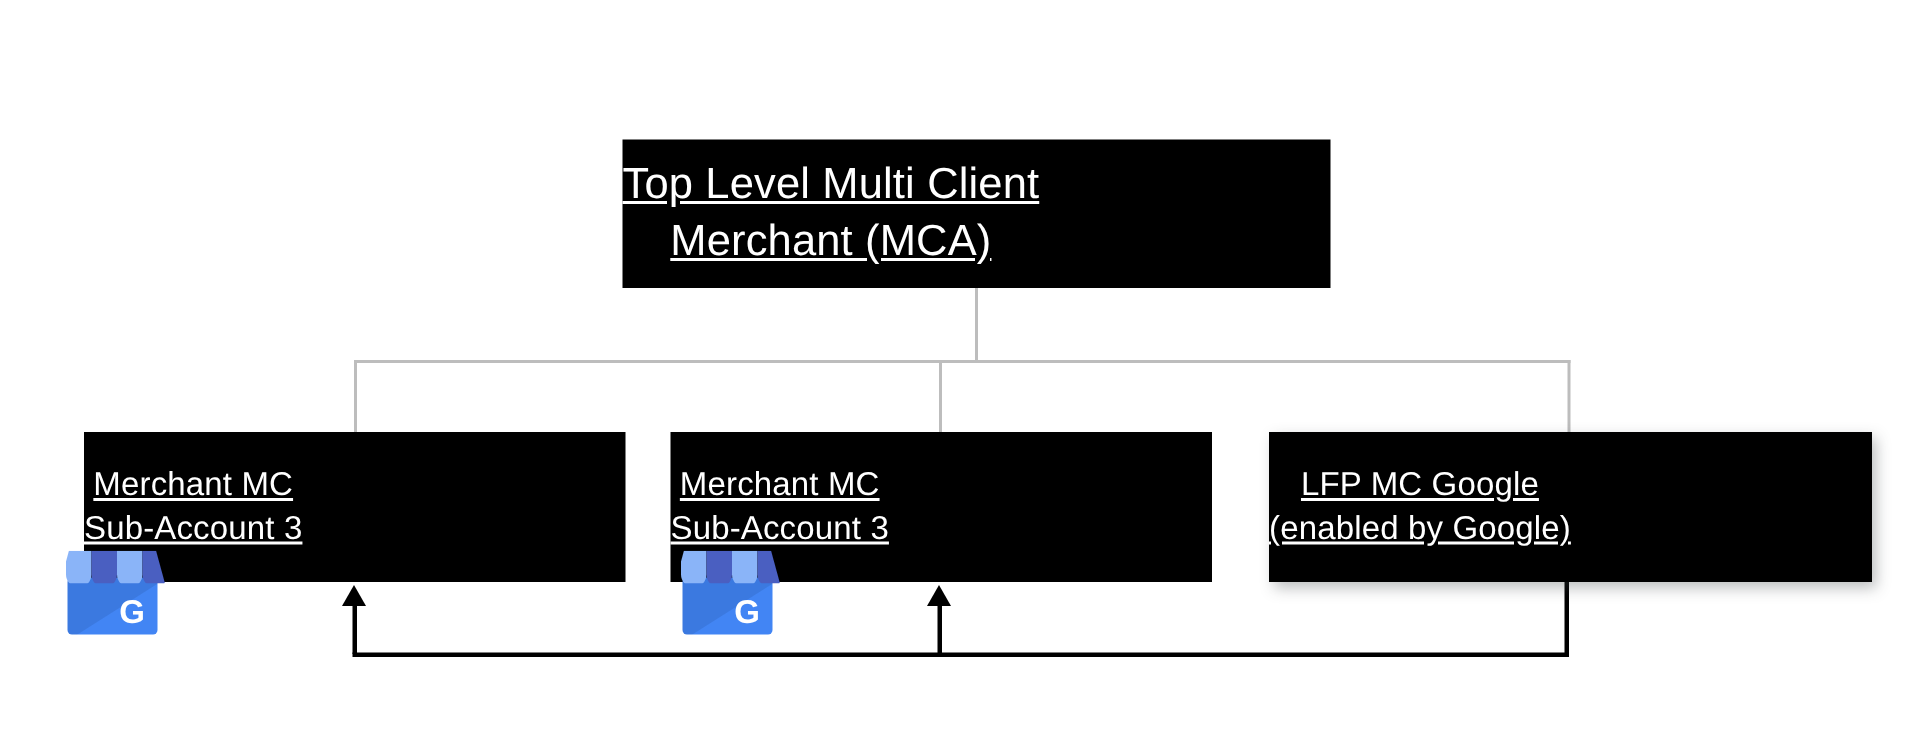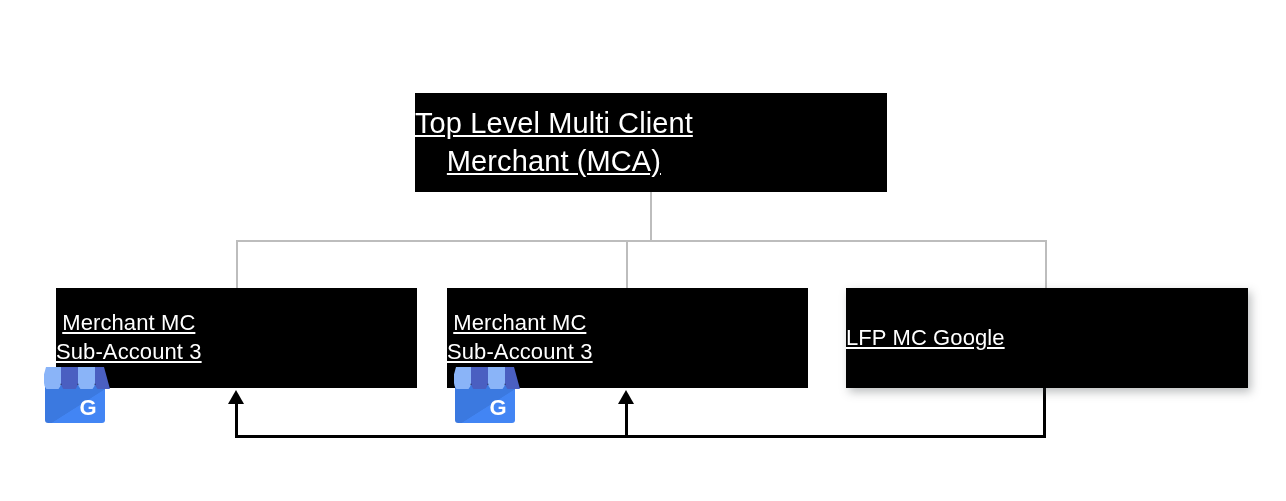--- a/index.html
+++ b/index.html
@@ -126,20 +126,21 @@
   <div class="node" id="node-sub2">
     <div>
       <span class="node-line">Merchant MC</span>
       <span class="node-line">Sub-Account 3</span>
     </div>
   </div>
 
   <div class="node" id="node-lfp">
     <div>
       <span class="node-line">LFP MC Google</span>
+      <span class="node-line">(enabled by Google)</span>
     </div>
   </div>
 
   <div class="gmb-icon" style="left:40px; top:367px;">
     <svg viewBox="0 0 70 58" xmlns="http://www.w3.org/2000/svg">
       <defs>
         <clipPath id="awn1">
           <path d="M6 0 H64 L70 22 H0 Z"></path>
         </clipPath>
         <linearGradient id="shade1" x1="0" y1="0" x2="1" y2="1">

